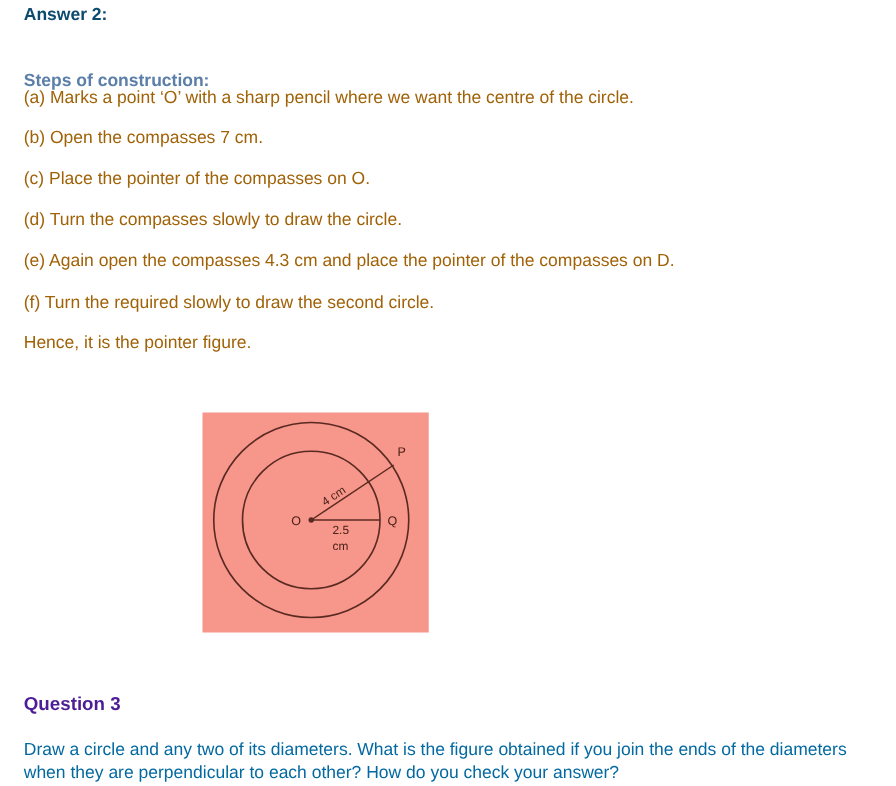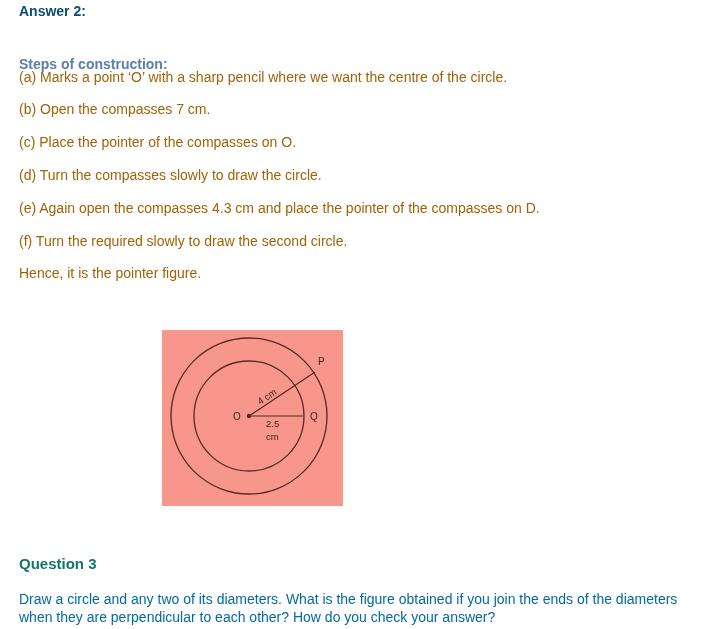--- a/index.html
+++ b/index.html
@@ -4,21 +4,21 @@
 <style>
   html, body { margin:0; padding:0; background:#ffffff; }
   body { width:717px; height:629px; position:relative; overflow:hidden;
          font-family:"Liberation Sans", sans-serif; color:#1a1a1a; }
   .abs { position:absolute; white-space:nowrap; }
   .ans-title { left:19px; top:3px; font-size:14px; font-weight:bold; color:#0c4a6e; }
   .steps-title { left:19px; top:36px; font-size:14px; font-weight:bold; color:#5b7fa8;margin-top:20px; }
   .step { left:19px; font-size:14px; color:#a16207; }
   .figure { position:absolute; left:162px; top:330px; width:181px; height:176px; background:#f7968a; }
   .figure svg { width:100%; height:100%; display:block; }
-  .q-title { left:19px; top:555px; font-size:15px; font-weight:bold; color:#0f766e; }
+  .q-title { left:19px; top:555px; font-size:15px; font-weight:bold; color:#4c1d95; }
   .q-text { left:19px; top:590px; font-size:14px; line-height:18px; color:#0369a1; white-space:normal; width:680px; }
 </style>
 </head>
 <body>
 
 <div class="abs ans-title">Answer 2:</div>
 <div class="abs steps-title">Steps of construction:</div>
 
 <div class="abs step" style="top:69px">(a) Marks a point ‘O’ with a sharp pencil where we want the centre of the circle.</div>
 <div class="abs step" style="top:101px">(b) Open the compasses 7 cm.</div>

